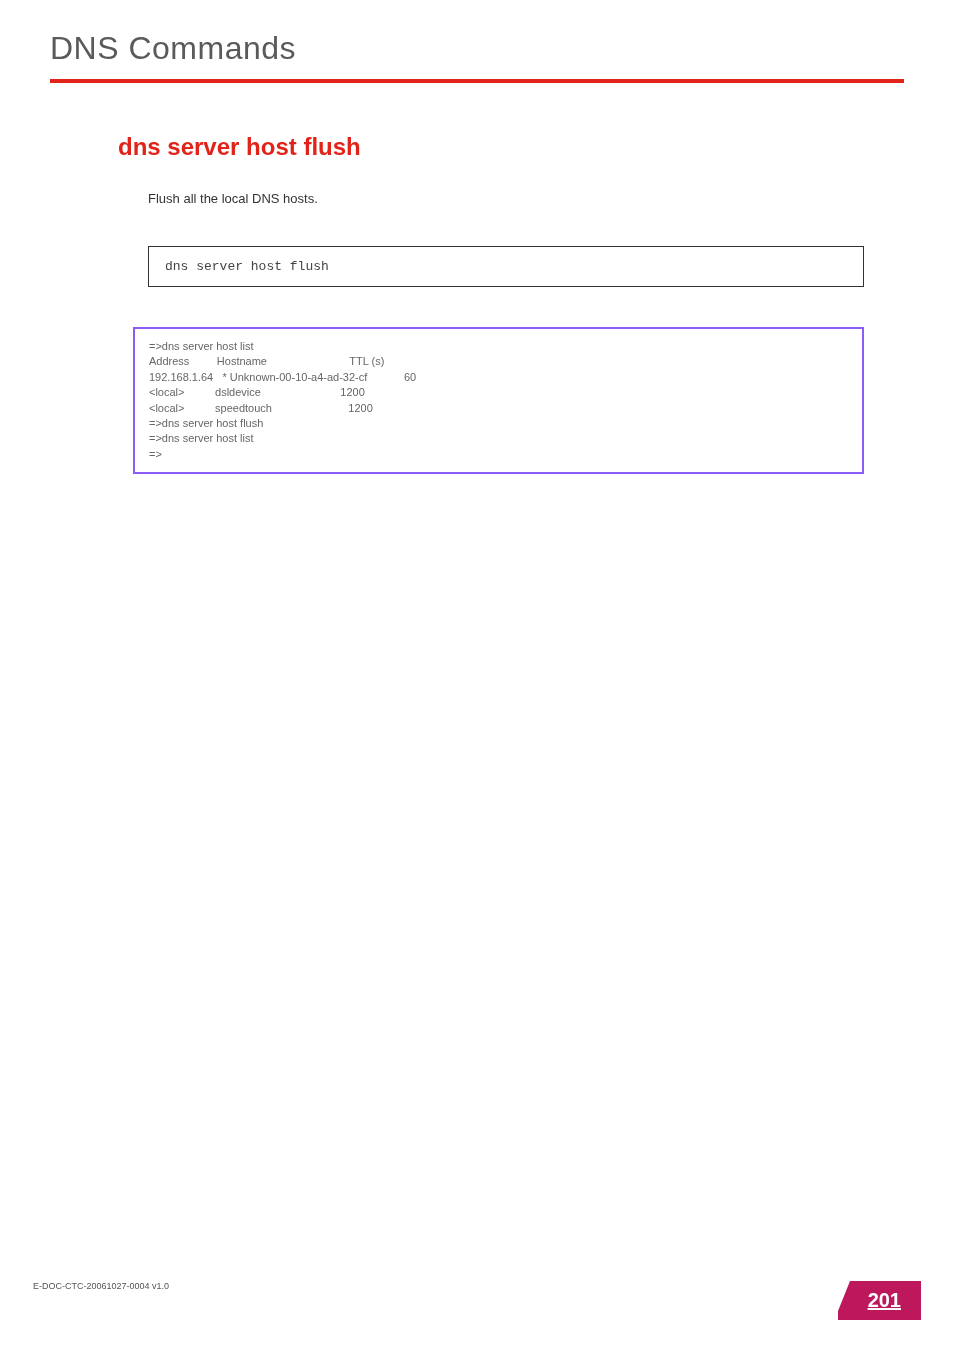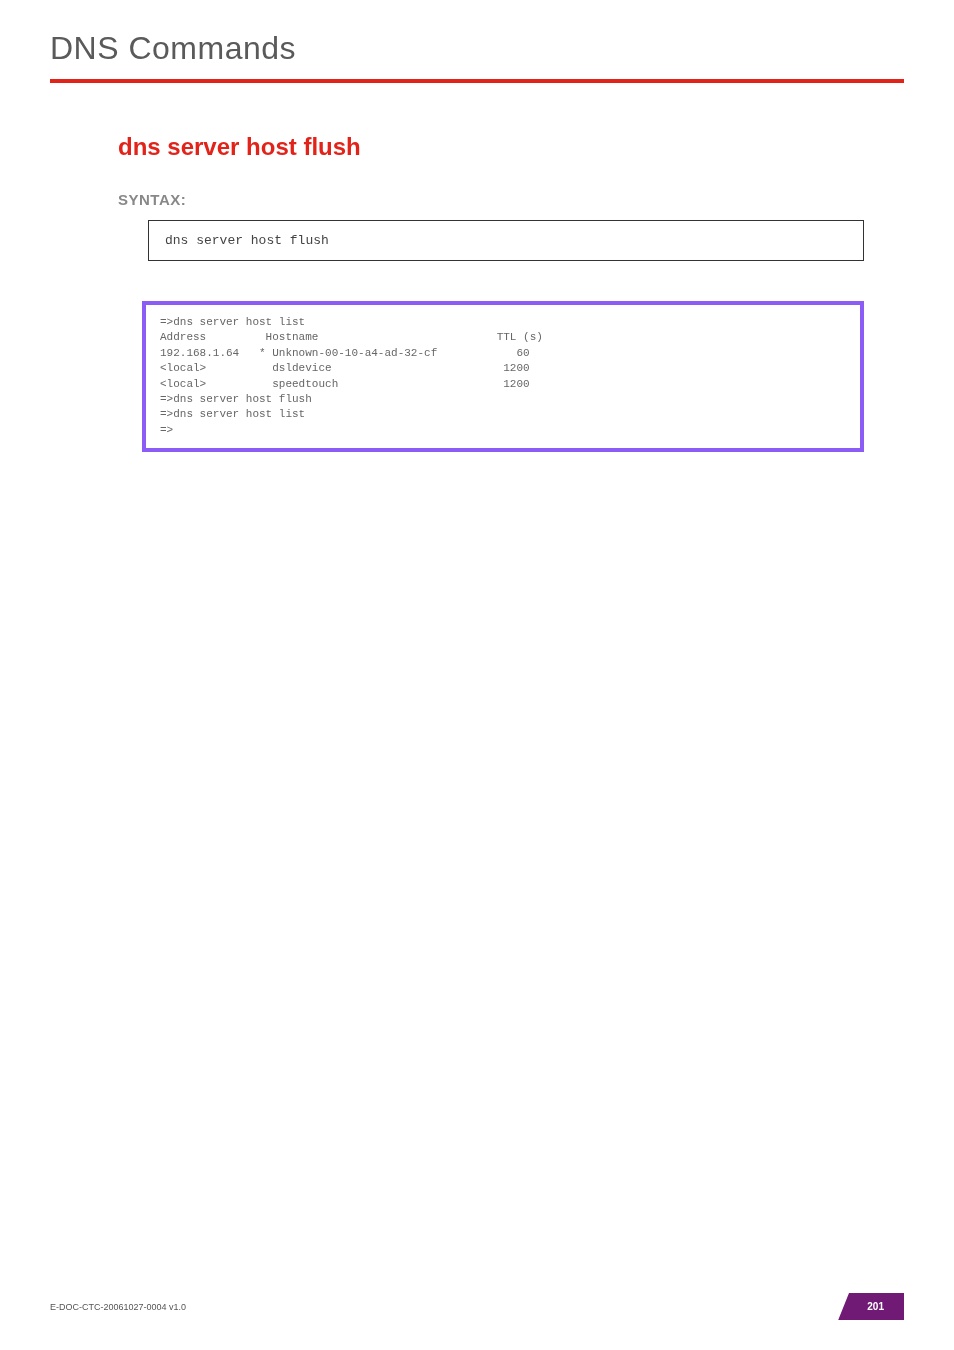--- a/index.html
+++ b/index.html
@@ -63,53 +63,53 @@
       border: 1px solid #333333;
       padding: 12px 16px;
       margin-left: 30px;
       margin-bottom: 40px;
       font-family: "Courier New", Courier, monospace;
       font-size: 13px;
       color: #444444;
     }
     
     .example-box {
-      border: 4px solid #8b5cf6;
+      border: 2px solid #8b5cf6;
       padding: 10px 14px;
-      margin-left: 24px;
-      font-family: Liberation Mono, monospace;
+      margin-left: 15px;
+      font-family: Liberation Sans, sans-serif;
       font-size: 11px;
       color: #666666;
       white-space: pre;
       line-height: 1.4;
     }
     
     .footer {
       position: absolute;
       bottom: 30px;
       left: 0;
       right: 0;
-      padding: 0 50px;
+      padding: 0 33px;
       display: flex;
       justify-content: space-between;
-      align-items: center;
     }
     
     .footer-doc {
       font-size: 9px;
       color: #555555;
     }
     
     .page-number-box {
-      background: #701a75;
+      background: #be185d;
       color: #ffffff;
       padding: 8px 20px 8px 30px;
-      font-size: 10px;
+      font-size: 20px;
       font-weight: bold;
       position: relative;
+      text-decoration: underline;
     }
     
     .page-number-box::before {
       content: '';
       position: absolute;
       left: 0;
       top: 0;
       width: 0;
       height: 0;
       border-style: solid;
@@ -121,22 +121,22 @@
 <body>
 
 <div class="page-header">
   <h1 class="page-title">DNS Commands</h1>
 </div>
 <div class="header-underline"></div>
 
 <div class="content">
   <h2 class="command-title">dns server host flush</h2>
 
+  <p class="description">Flush all the local DNS hosts.</p>
 
-  <div class="section-label">SYNTAX:</div>
   <div class="syntax-box">dns server host flush</div>
 
   <div class="example-box">=&gt;dns server host list
 Address         Hostname                           TTL (s)
 192.168.1.64   * Unknown-00-10-a4-ad-32-cf            60
 &lt;local&gt;          dsldevice                          1200
 &lt;local&gt;          speedtouch                         1200
 =&gt;dns server host flush
 =&gt;dns server host list
 =&gt;</div>

